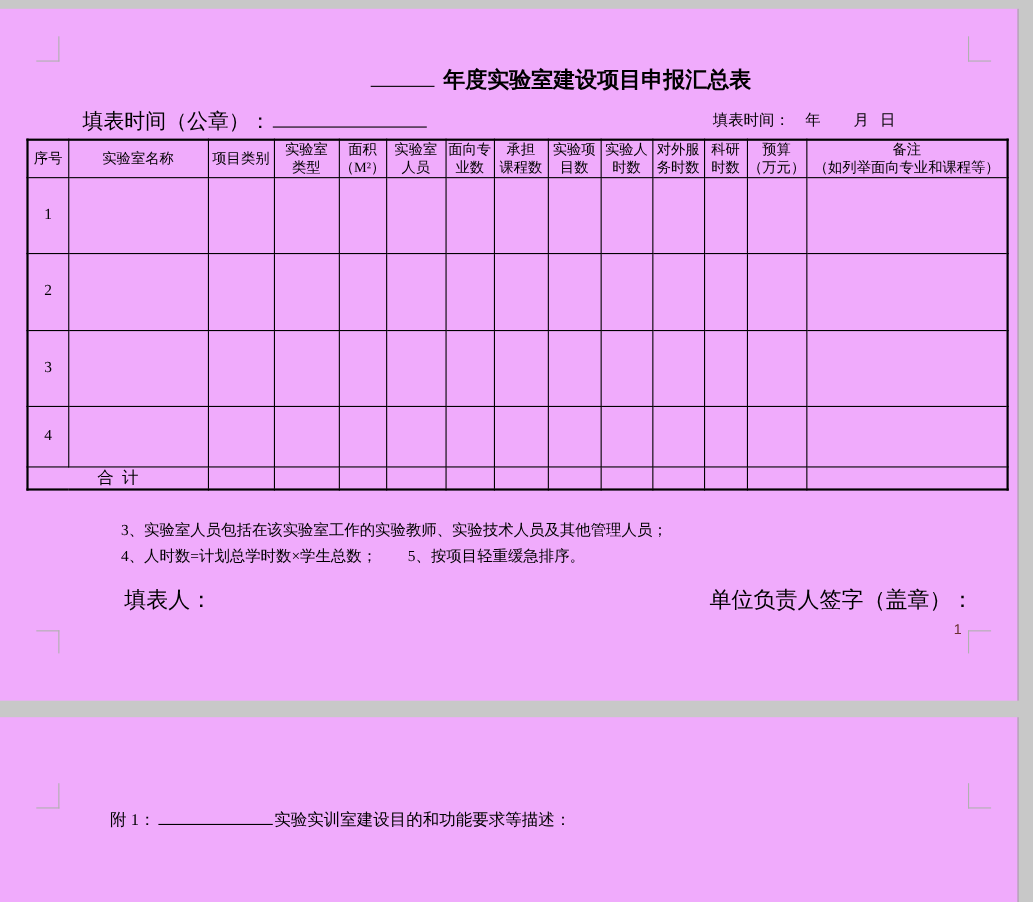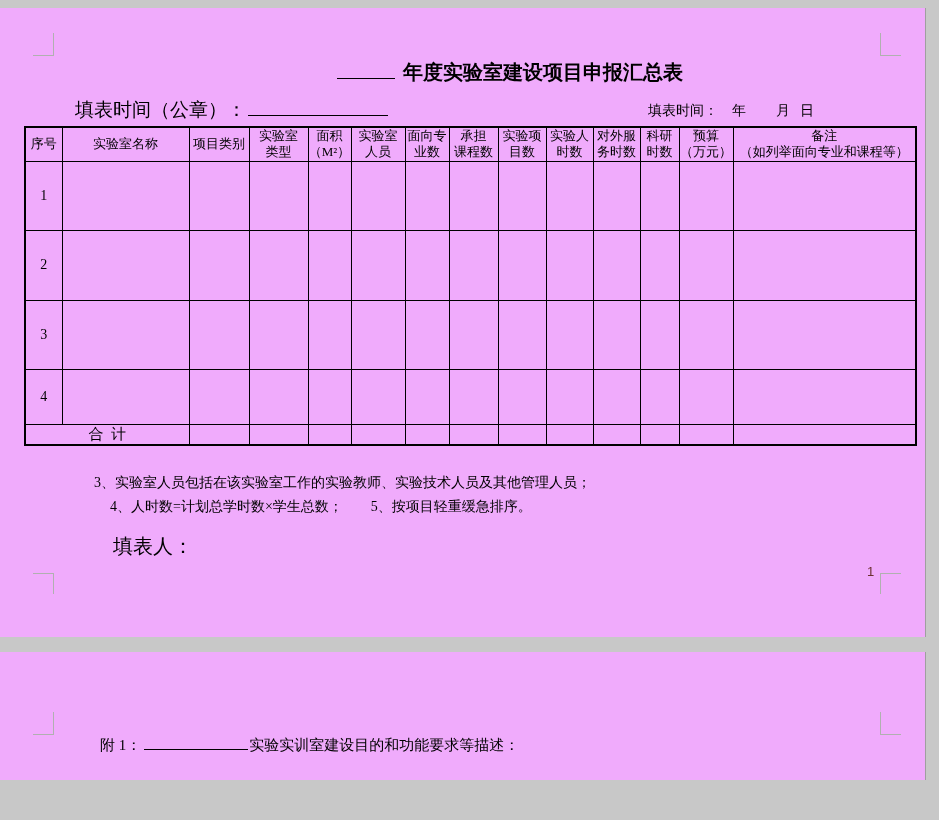--- a/index.html
+++ b/index.html
@@ -1,20 +1,20 @@
 <!DOCTYPE html>
 <html><head>
 <meta charset="utf-8">
 <style>
   html,body{margin:0;padding:0;background:#c8c8c8;}
   .canvas{position:relative;width:939px;height:820px;background:#c8c8c8;overflow:hidden;
           font-family:"Liberation Serif","DejaVu Serif",serif;color:#000;}
   .page{position:absolute;left:0;width:925px;background:#f0abfc;border-right:1px solid #9f9f9f;}
   .page1{top:8px;height:629px;}
-  .page2{top:652px;height:128px;}
+  .page2{top:652px;height:168px;}
 
   .blank{display:inline-block;border-bottom:1px solid #000;vertical-align:baseline;}
 
   .title-row{position:absolute;left:337px;top:50px;font-size:20px;font-weight:bold;white-space:nowrap;line-height:26px;}
   .title-blank{width:58px;height:20px;margin-right:8px;}
 
   .declare-row{position:absolute;left:75px;top:88px;font-size:19px;white-space:nowrap;line-height:24px;}
   .declare-blank{width:140px;height:19px;margin-left:2px;}
 
   .filltime-row{position:absolute;left:648px;top:93px;font-size:14px;white-space:nowrap;line-height:20px;}
@@ -30,21 +30,21 @@
   tr.hrow{height:34px;}
   tr.rA{height:69px;}
   tr.rB{height:70px;}
   tr.rC{height:55px;}
   tr.rT{height:21px;}
   td.num{text-align:center;font-size:14px;vertical-align:middle;}
   td.total{text-align:center;font-size:15px;white-space:pre;vertical-align:middle;}
 
   .note{position:absolute;font-size:14px;white-space:nowrap;line-height:18px;}
   .n1{left:77px;top:442px;}
-  .n2{left:94px;top:466px;}
+  .n2{left:110px;top:466px;}
   .n3{left:110px;top:490px;text-align:center;}
 
   .signer{position:absolute;top:528px;font-size:20px;white-space:nowrap;line-height:20px;text-align:right;}
   .s1{left:113px;}
   .s2{left:645px;}
 
   .pagenum{position:absolute;left:867px;top:556px;font-size:13px;color:#6b2f2f;
            font-family:"Liberation Sans",sans-serif;line-height:16px;}
 
   .crop{position:absolute;width:20px;height:22px;}
@@ -201,20 +201,21 @@
           <td></td>
             <td></td>
         </tr>
       </tbody>
     </table>
 
     <div class="note n2">3、实验室人员包括在该实验室工作的实验教师、实验技术人员及其他管理人员；</div>
     <div class="note n3">4、人时数=计划总学时数×学生总数；　　5、按项目轻重缓急排序。</div>
 
     <div class="signer s1">填表人：</div>
+    <div class="signer s2">单位负责人签字（盖章）：</div>
 
     <div class="pagenum">1</div>
   </div>
 
   <div class="page page2">
     <div class="attach-row">
       <span>附 1：</span><span class="blank attach-blank"></span><span>实验实训室建设目的和功能要求等描述：</span>
     </div>
   </div>
 

